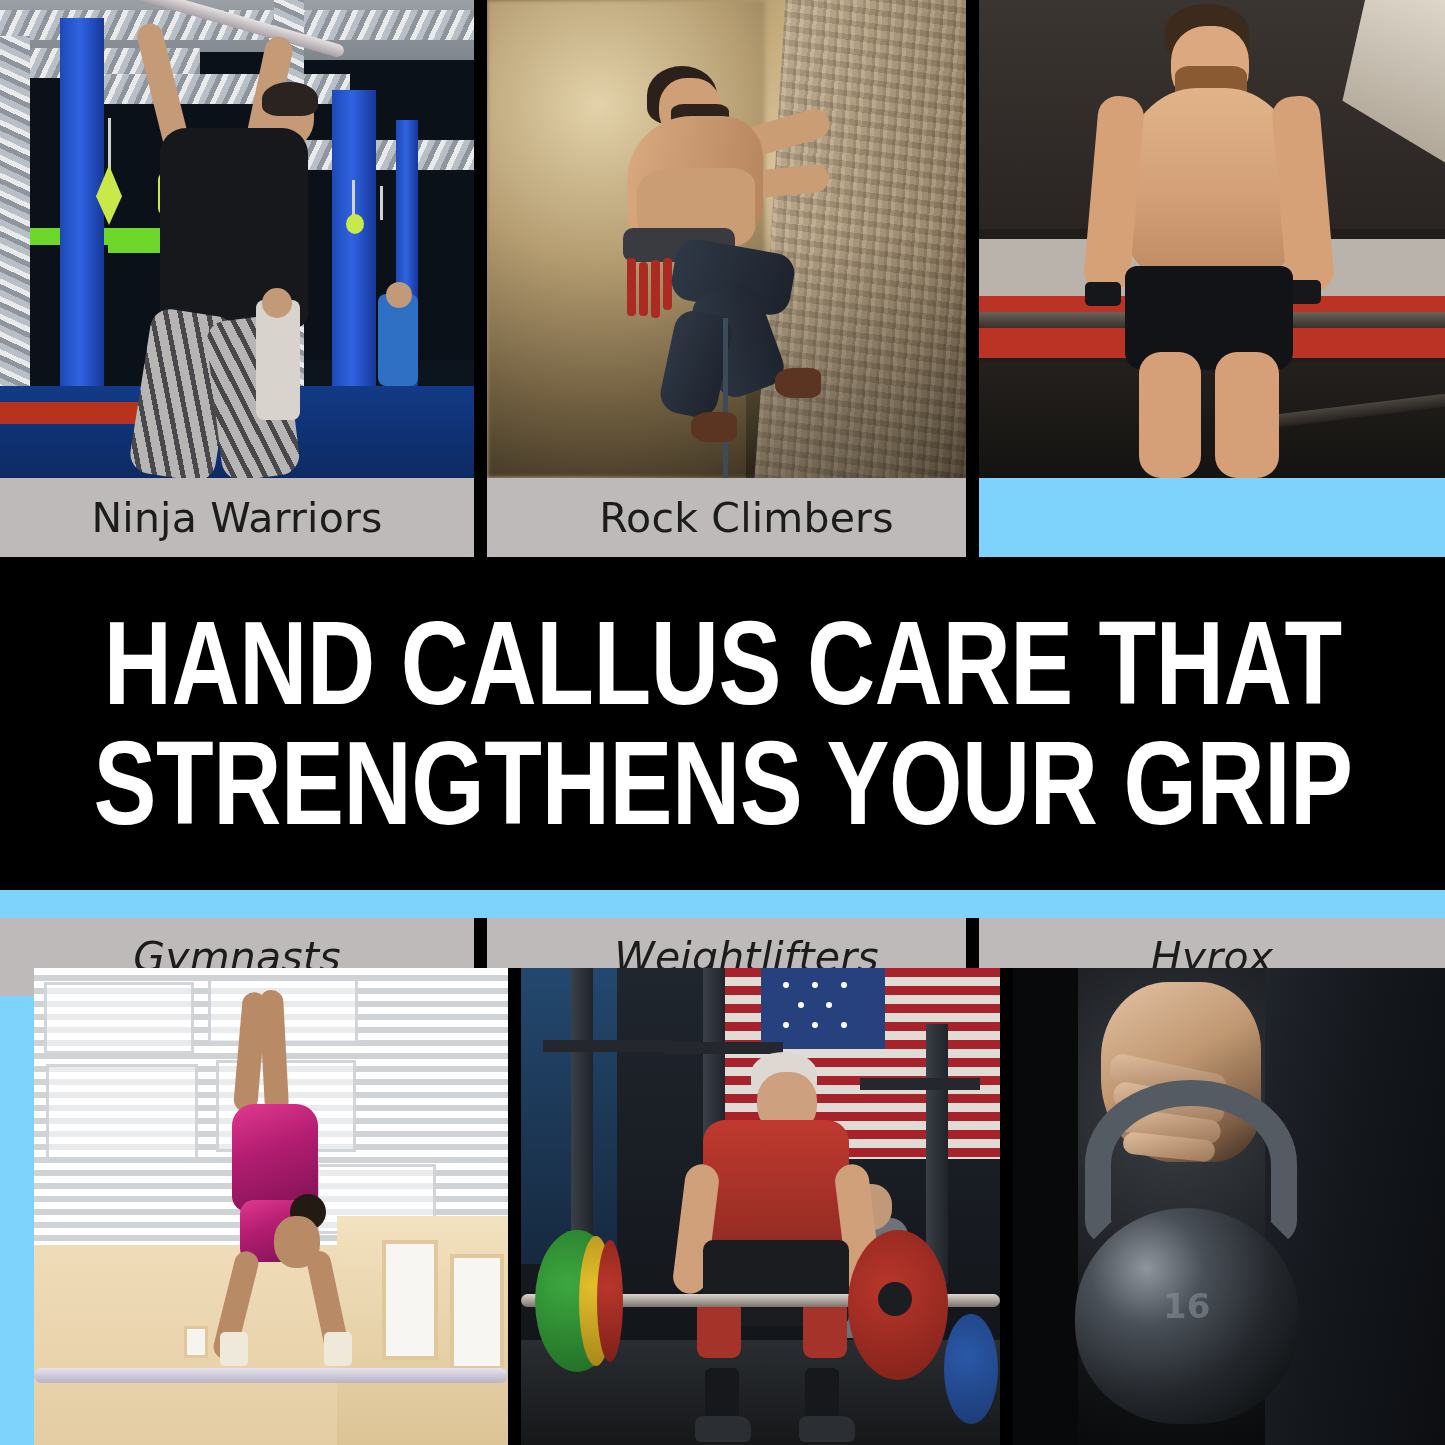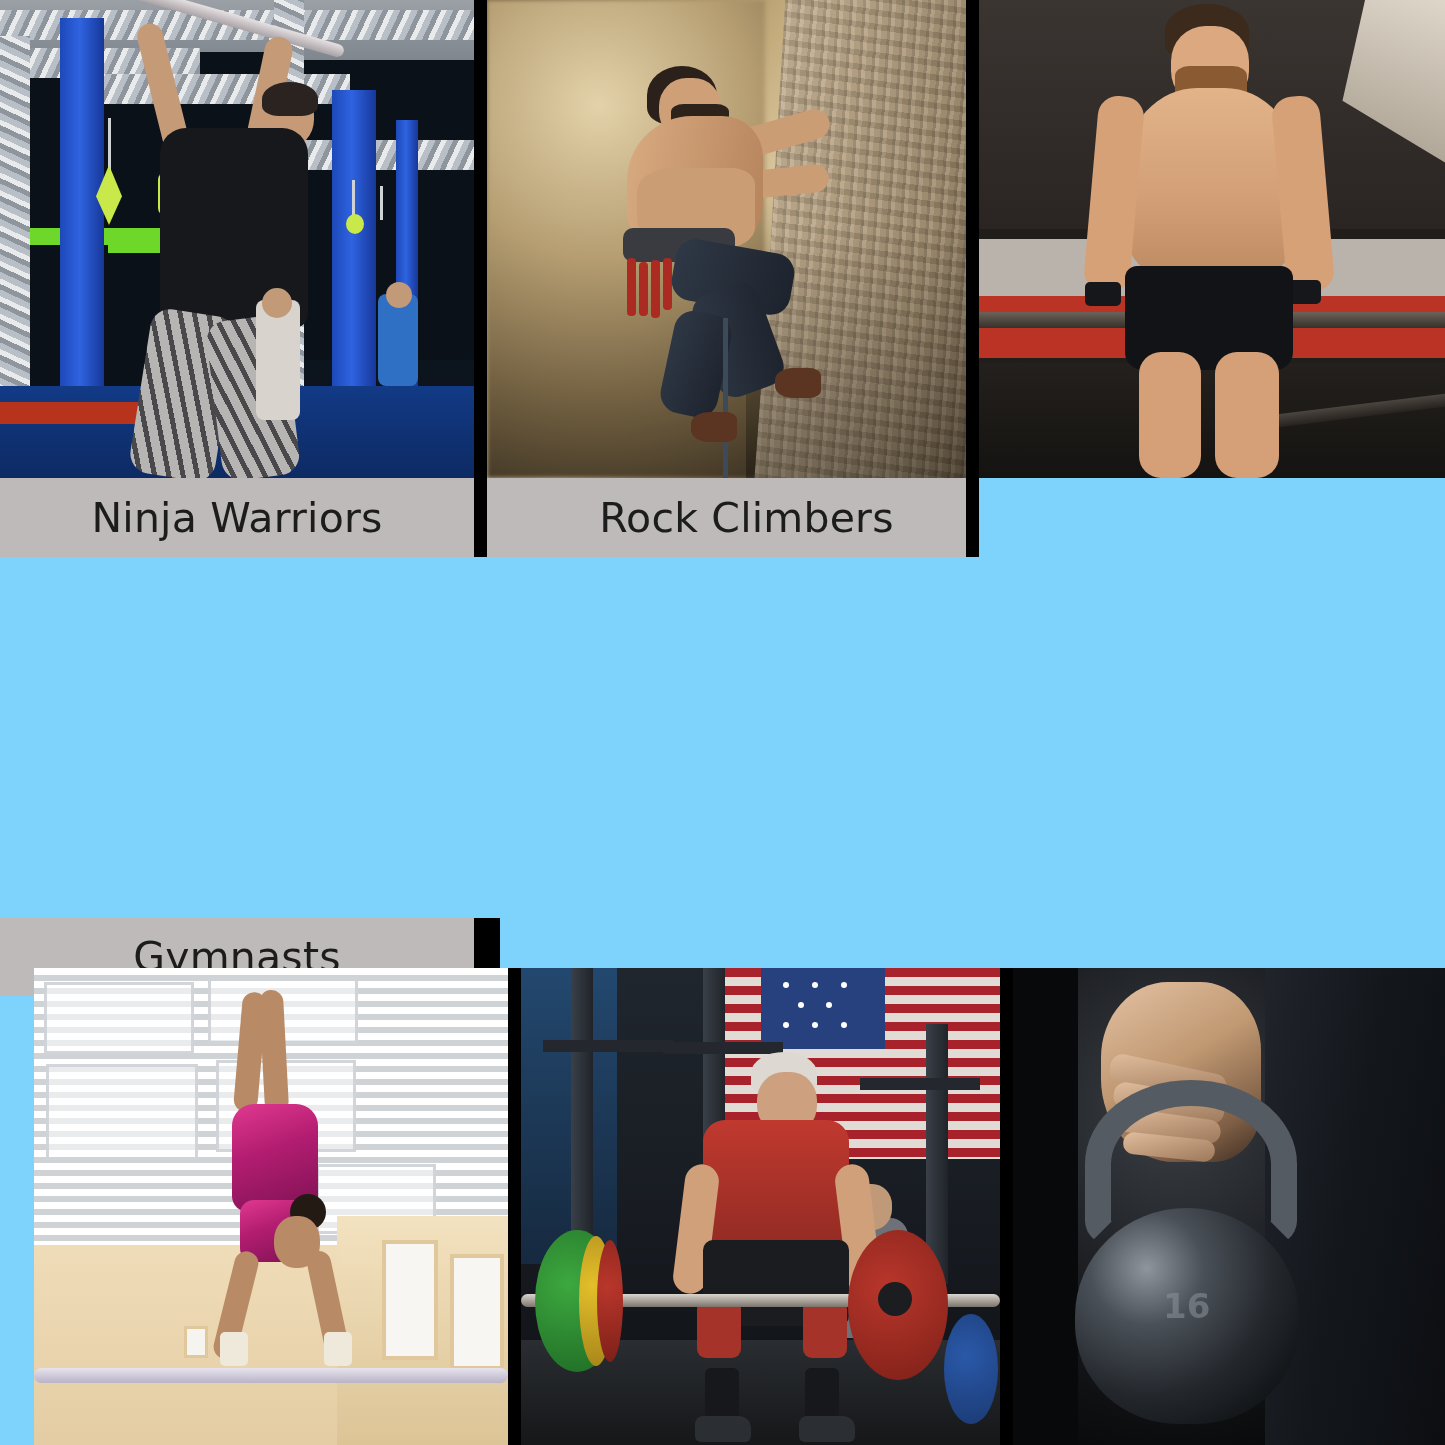--- a/index.html
+++ b/index.html
@@ -19,21 +19,21 @@
 
   .cell { position:relative; overflow:hidden; height:100%; }
   .cell.c1 { width:474px; }
   .gap     { width:13px; background:#000; flex:0 0 13px; }
   .cell.c2 { width:479px; }
   .cell.c3 { width:466px; }
 
   
   .band { position:absolute; left:0; width:1445px; display:flex; }
   .band-top    { top:478px; height:79px; }
-  .band-bottom { top:918px; height:78px; }
+  .band-bottom { top:918px; height:78px;font-style:italic; }
   .caption {
     height:100%;
     background:#bfbaba;
     display:flex; align-items:center; justify-content:center;
     color:#1c1c1c;
     font-size:41px;
     font-weight:400;
     letter-spacing:.2px;
     font-family:"DejaVu Sans", sans-serif;
   }
@@ -319,25 +319,31 @@
     </div>
   </div>
 
   <div class="band band-top">
     <div class="caption c1">Ninja Warriors</div>
     <div class="gap"></div>
     <div class="caption c2">Rock Climbers</div>
     <div class="gap"></div>
   </div>
 
+  <div class="headline">
+    <div class="line">HAND CALLUS CARE THAT</div>
+    <div class="line">STRENGTHENS YOUR GRIP</div>
+  </div>
 
   <div class="band band-bottom">
     <div class="caption c1">Gymnasts</div>
     <div class="gap"></div>
-    <div class="gap"></div>
+    <div class="caption c2">Weightlifters</div>
+    <div class="gap"></div>
+    <div class="caption c3">Hyrox</div>
   </div>
 
   <div class="row row-bottom">
 
     <div class="cell c1">
       <div class="ph gym">
         <div class="ceiling"></div>
         <div class="ceilpanel" style="left:10px;top:14px;width:150px;height:72px;"></div>
         <div class="ceilpanel" style="left:174px;top:10px;width:150px;height:66px;"></div>
         <div class="ceilpanel" style="left:12px;top:96px;width:152px;height:96px;"></div>

